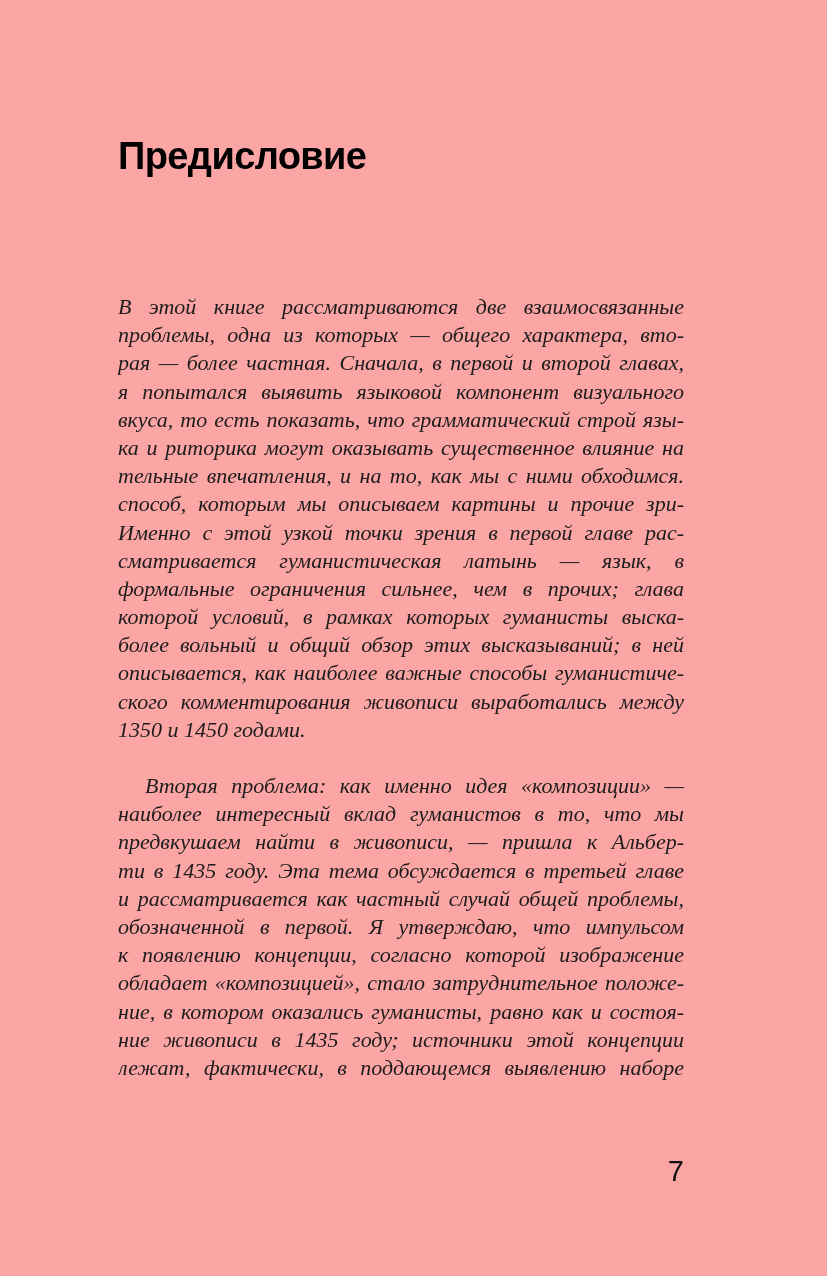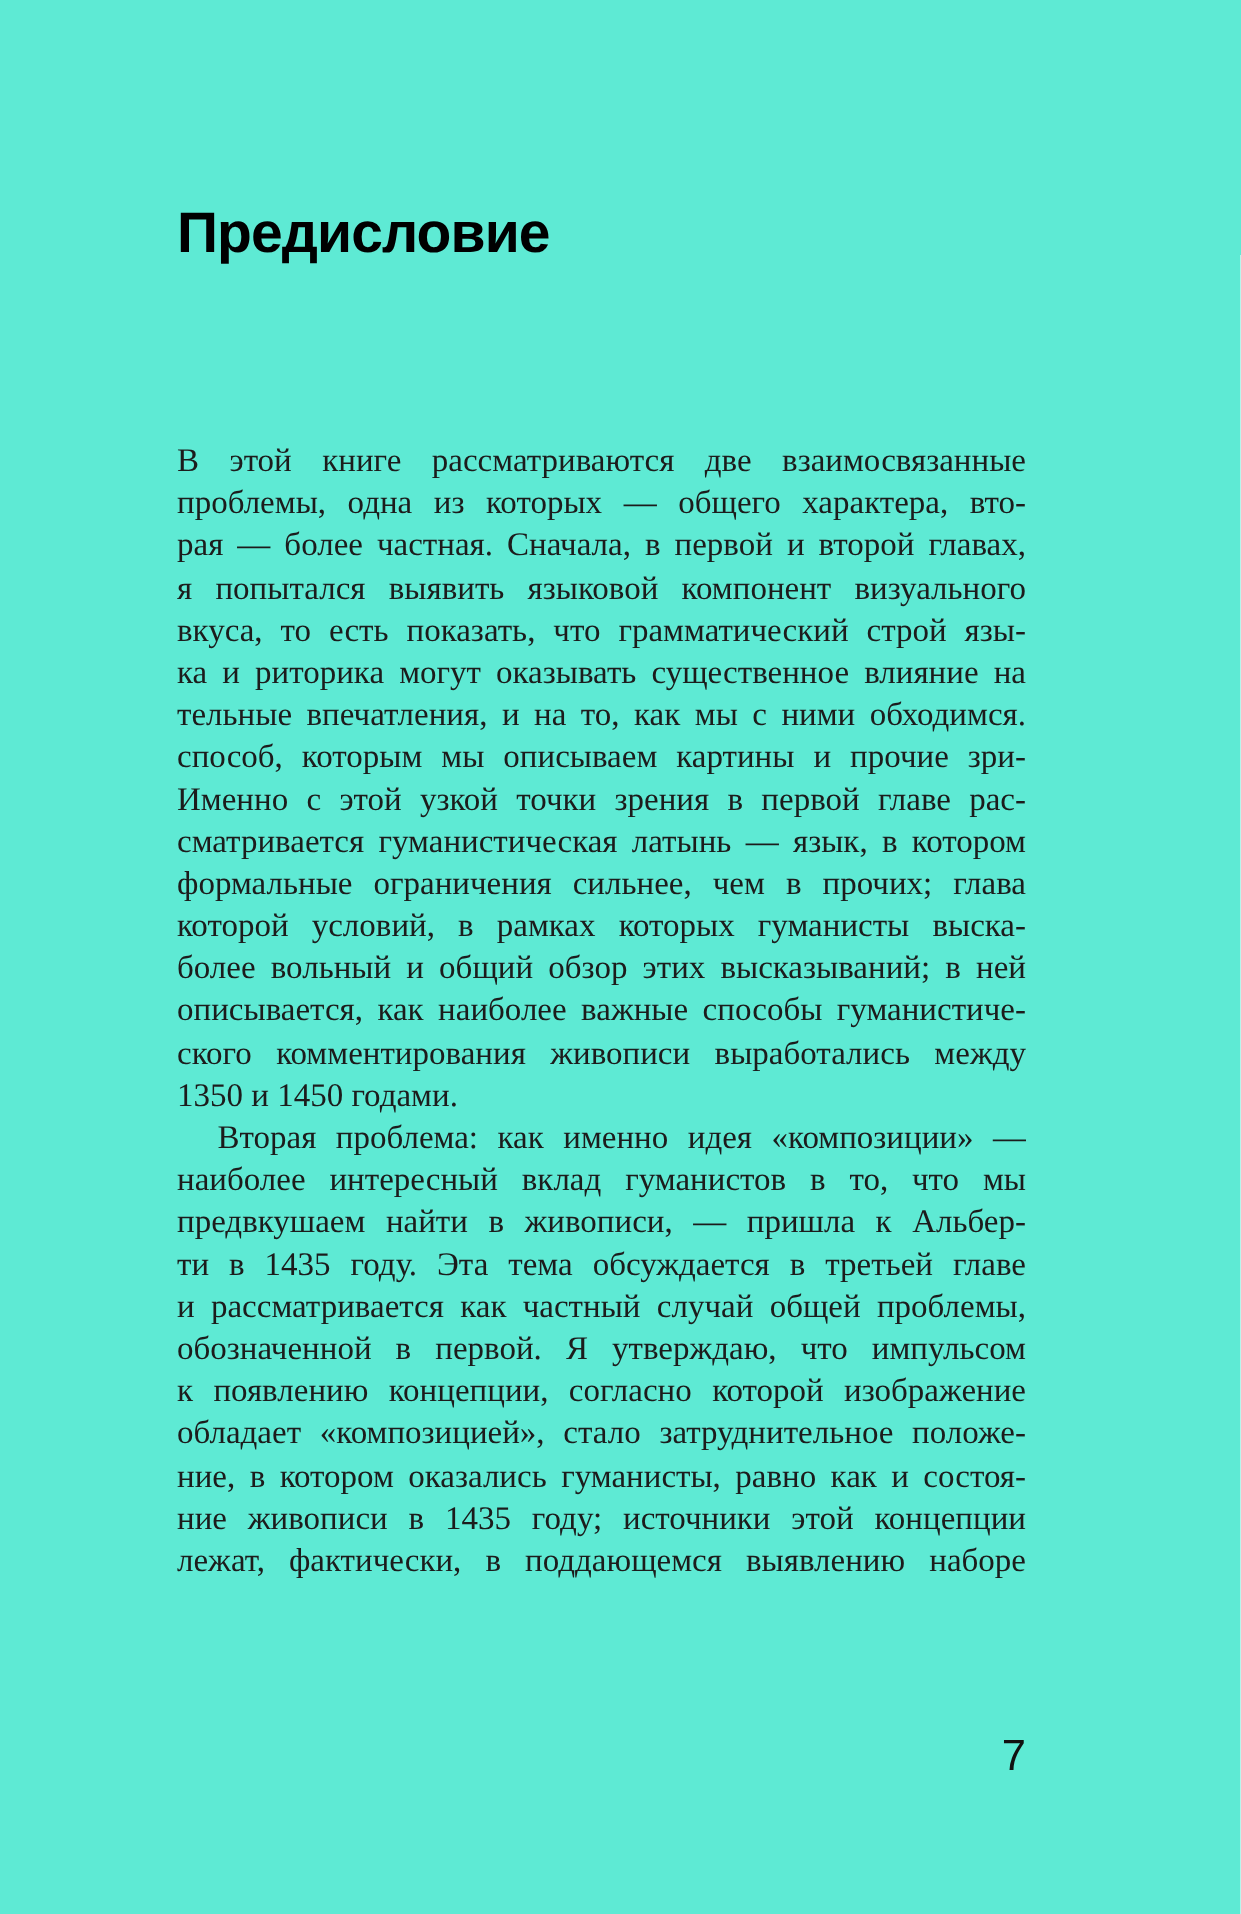--- a/index.html
+++ b/index.html
@@ -28,51 +28,53 @@
     color: #000000;
   }
   .text-block {
     position: absolute;
     left: 118px;
     top: 293px;
     width: 566px;
     font-size: 22px;
     line-height: 28.2px;
     color: #1c1c1c;
+    font-style: italic;
   }
   .line {
     height: 28.2px;
     overflow: hidden;
     text-align: justify;
     text-align-last: justify;
     white-space: normal;
   }
   .line.para-end {
     text-align-last: left;
   }
   .line.indent {
     text-indent: 27px;
+    margin-top: 28px;
   }
   .page-number {
     position: absolute;
     left: 118px;
     top: 1157px;
     width: 566px;
     text-align: right;
     font-family: "Liberation Sans", "DejaVu Sans", sans-serif;
     font-weight: 400;
     font-size: 29px;
     line-height: 1;
     color: #111111;
   }
 </style>
 </head>
 <body>
 
-<div class="page" style="background: #5eead4;">
+<div class="page" style="background: #fca5a5;">
   <h1 class="title">Предисловие</h1>
 
   <div class="text-block" style="color: rgb(28, 28, 28);">
       <div class="line">В этой книге рассматриваются две взаимосвязанные</div>
       <div class="line">проблемы, одна из которых — общего характера, вто-</div>
       <div class="line">рая — более частная. Сначала, в первой и второй главах,</div>
       <div class="line">я попытался выявить языковой компонент визуального</div>
       <div class="line">вкуса, то есть показать, что грамматический строй язы-</div>
       <div class="line">ка и риторика могут оказывать существенное влияние на</div>
       <div class="line">тельные впечатления, и на то, как мы с ними обходимся.</div>

